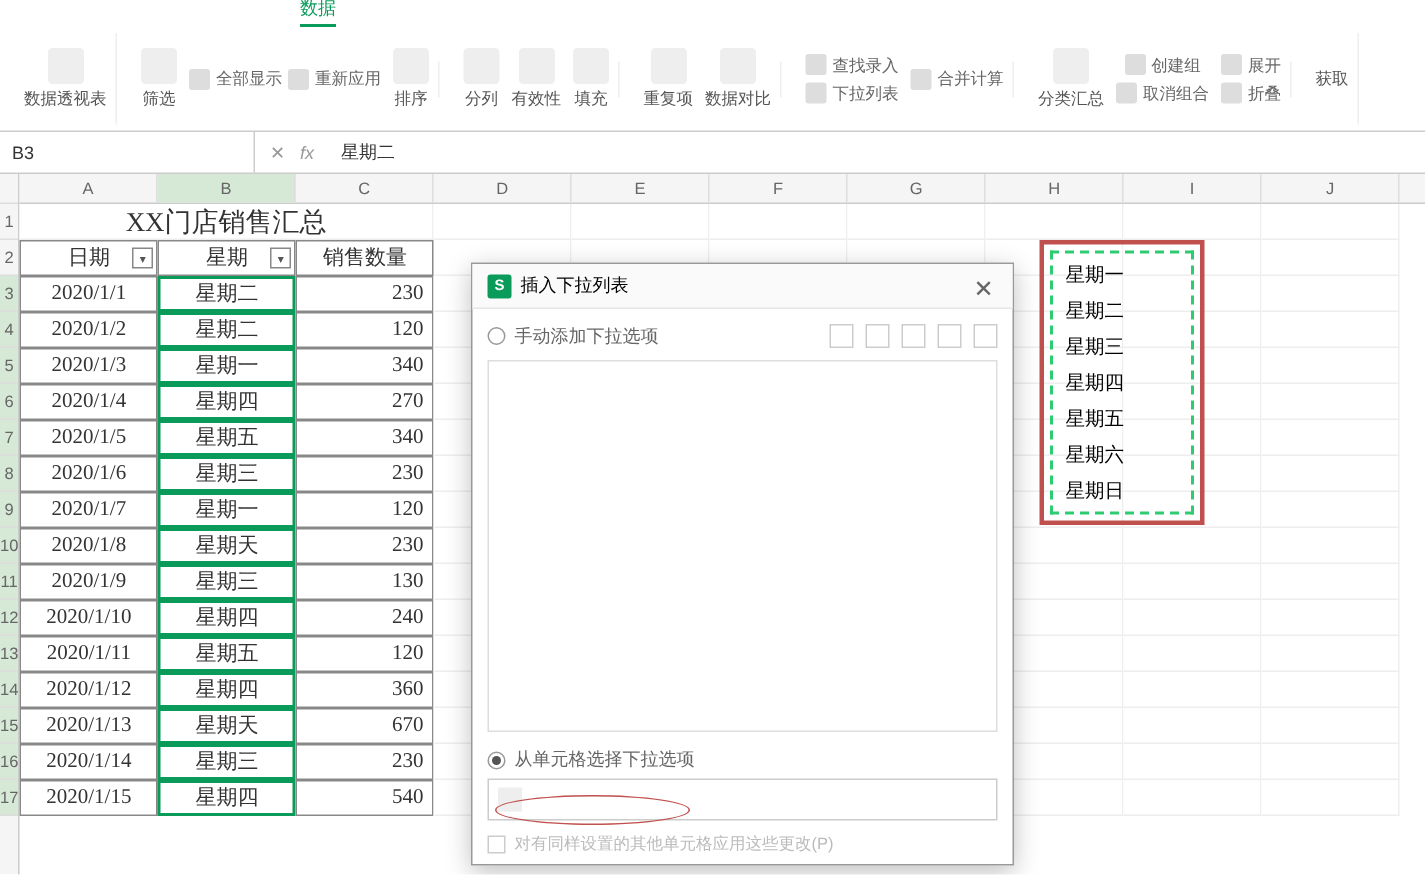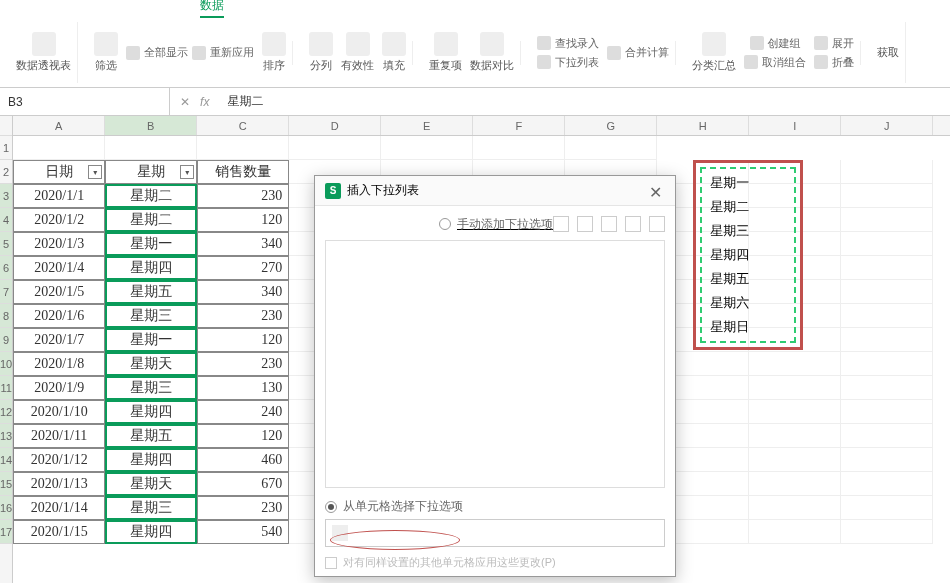--- a/index.html
+++ b/index.html
@@ -46,21 +46,21 @@
   .srcinner { border:2px dashed #2ecc71; padding:2px; }
   .srcitem { height:24px; display:flex; align-items:center; padding-left:6px; font-size:13px; }
   
   
   .dialog { position:absolute; left:314px; top:175px; width:362px; height:402px; background:#fff; border:1px solid #999; box-shadow:0 4px 16px rgba(0,0,0,.25); display:flex; flex-direction:column; }
   .dlg-title { height:30px; display:flex; align-items:center; justify-content:space-between; padding:0 10px; border-bottom:1px solid #e5e5e5; background:#fafafa; }
   .dlg-title-left { display:flex; align-items:center; gap:6px; }
   .dlg-s { width:16px; height:16px; background:#0a9b5a; color:#fff; border-radius:2px; display:flex; align-items:center; justify-content:center; font-size:10px; font-weight:bold; }
   .dlg-close { width:16px; height:16px; cursor:pointer; color:#666; font-size:16px; }
   .dlg-body { flex:1; padding:6px 10px; display:flex; flex-direction:column; }
-  .radio-row { display:flex; align-items:center; justify-content:flex-end; height:24px;text-decoration:underline; }
+  .radio-row { display:flex; align-items:center; justify-content:space-between; height:24px; }
   .radio-row .opts { display:flex; gap:8px; color:#bbb; }
   .radio-row .opt { width:16px; height:16px; border:1px solid #ccc; }
   .radio-lbl { display:flex; align-items:center; gap:6px; color:#666; }
   .radio-dot { width:12px; height:12px; border:1px solid #999; border-radius:50%; display:flex; align-items:center; justify-content:center; }
   .radio-dot.on::after { content:""; width:6px; height:6px; background:#555; border-radius:50%; }
   .listbox { flex:1; border:1px solid #ddd; background:#fff; margin:4px 0 10px 0; min-height:180px; }
   .range-input { display:flex; align-items:center; height:28px; border:1px solid #ccc; padding:0 6px; margin:4px 0 8px 0; position:relative; }
   .range-input input { border:none; outline:none; flex:1; font-size:12px; }
   .range-circle { position:absolute; left:4px; top:10px; width:130px; height:20px; border:1.5px solid #c0504d; border-radius:50%; pointer-events:none; }
   .range-ico { width:16px; height:16px; background:#eee; }
@@ -222,20 +222,21 @@
         <div class="colhdr">F</div>
         <div class="colhdr">G</div>
         <div class="colhdr">H</div>
         <div class="colhdr">I</div>
         <div class="colhdr">J</div>
         <div class="colhdr">K</div>
       </div>
     <div class="cells colB-sel" id="cells">
 
       <div class="row">
+        <div class="cell merged-title">XX门店销售汇总</div>
         <div class="cell"></div>
           <div class="cell"></div>
           <div class="cell"></div>
           <div class="cell"></div>
           <div class="cell"></div>
           <div class="cell"></div>
           <div class="cell"></div>
       </div>
 
       <div class="row">
@@ -387,21 +388,21 @@
             <div class="cell"></div>
             <div class="cell"></div>
             <div class="cell"></div>
             <div class="cell"></div>
             <div class="cell"></div>
             <div class="cell"></div>
           </div>
           <div class="row">
             <div class="cell dcell">2020/1/12</div>
             <div class="cell dcell cb">星期四</div>
-            <div class="cell dcell" style="justify-content:flex-end;padding-right:6px">460</div>
+            <div class="cell dcell" style="justify-content:flex-end;padding-right:6px">360</div>
             <div class="cell"></div>
             <div class="cell"></div>
             <div class="cell"></div>
             <div class="cell"></div>
             <div class="cell"></div>
             <div class="cell"></div>
             <div class="cell"></div>
           </div>
           <div class="row">
             <div class="cell dcell">2020/1/13</div>

